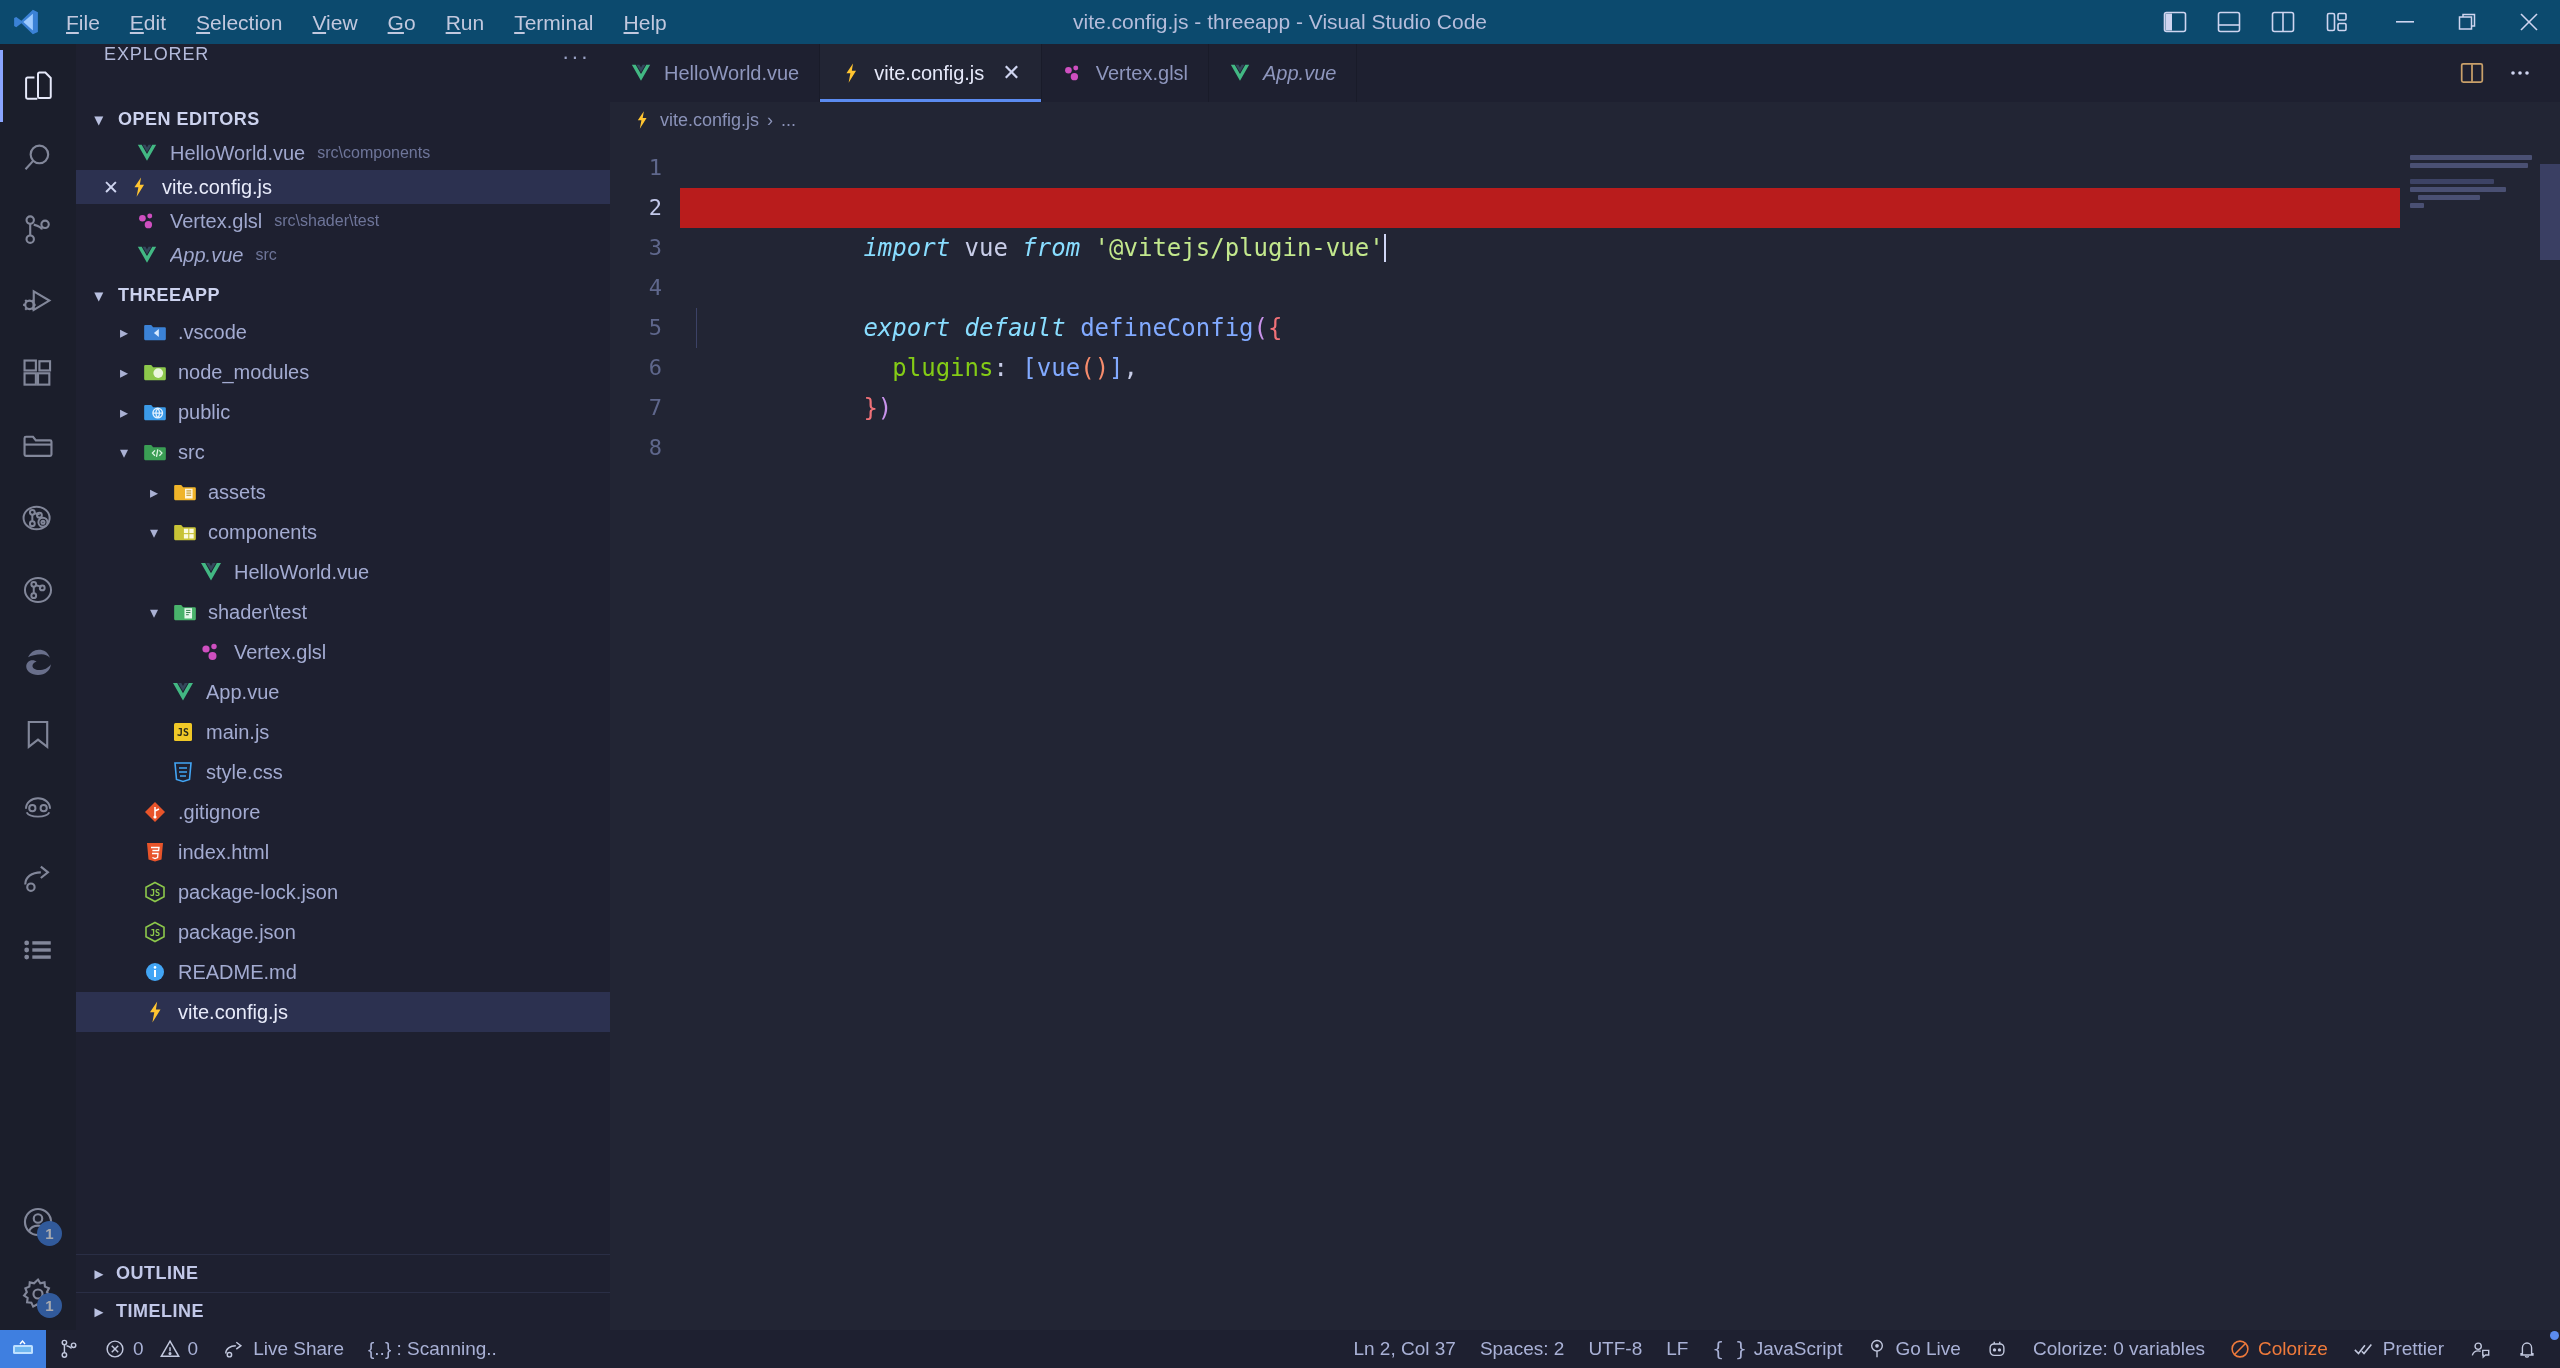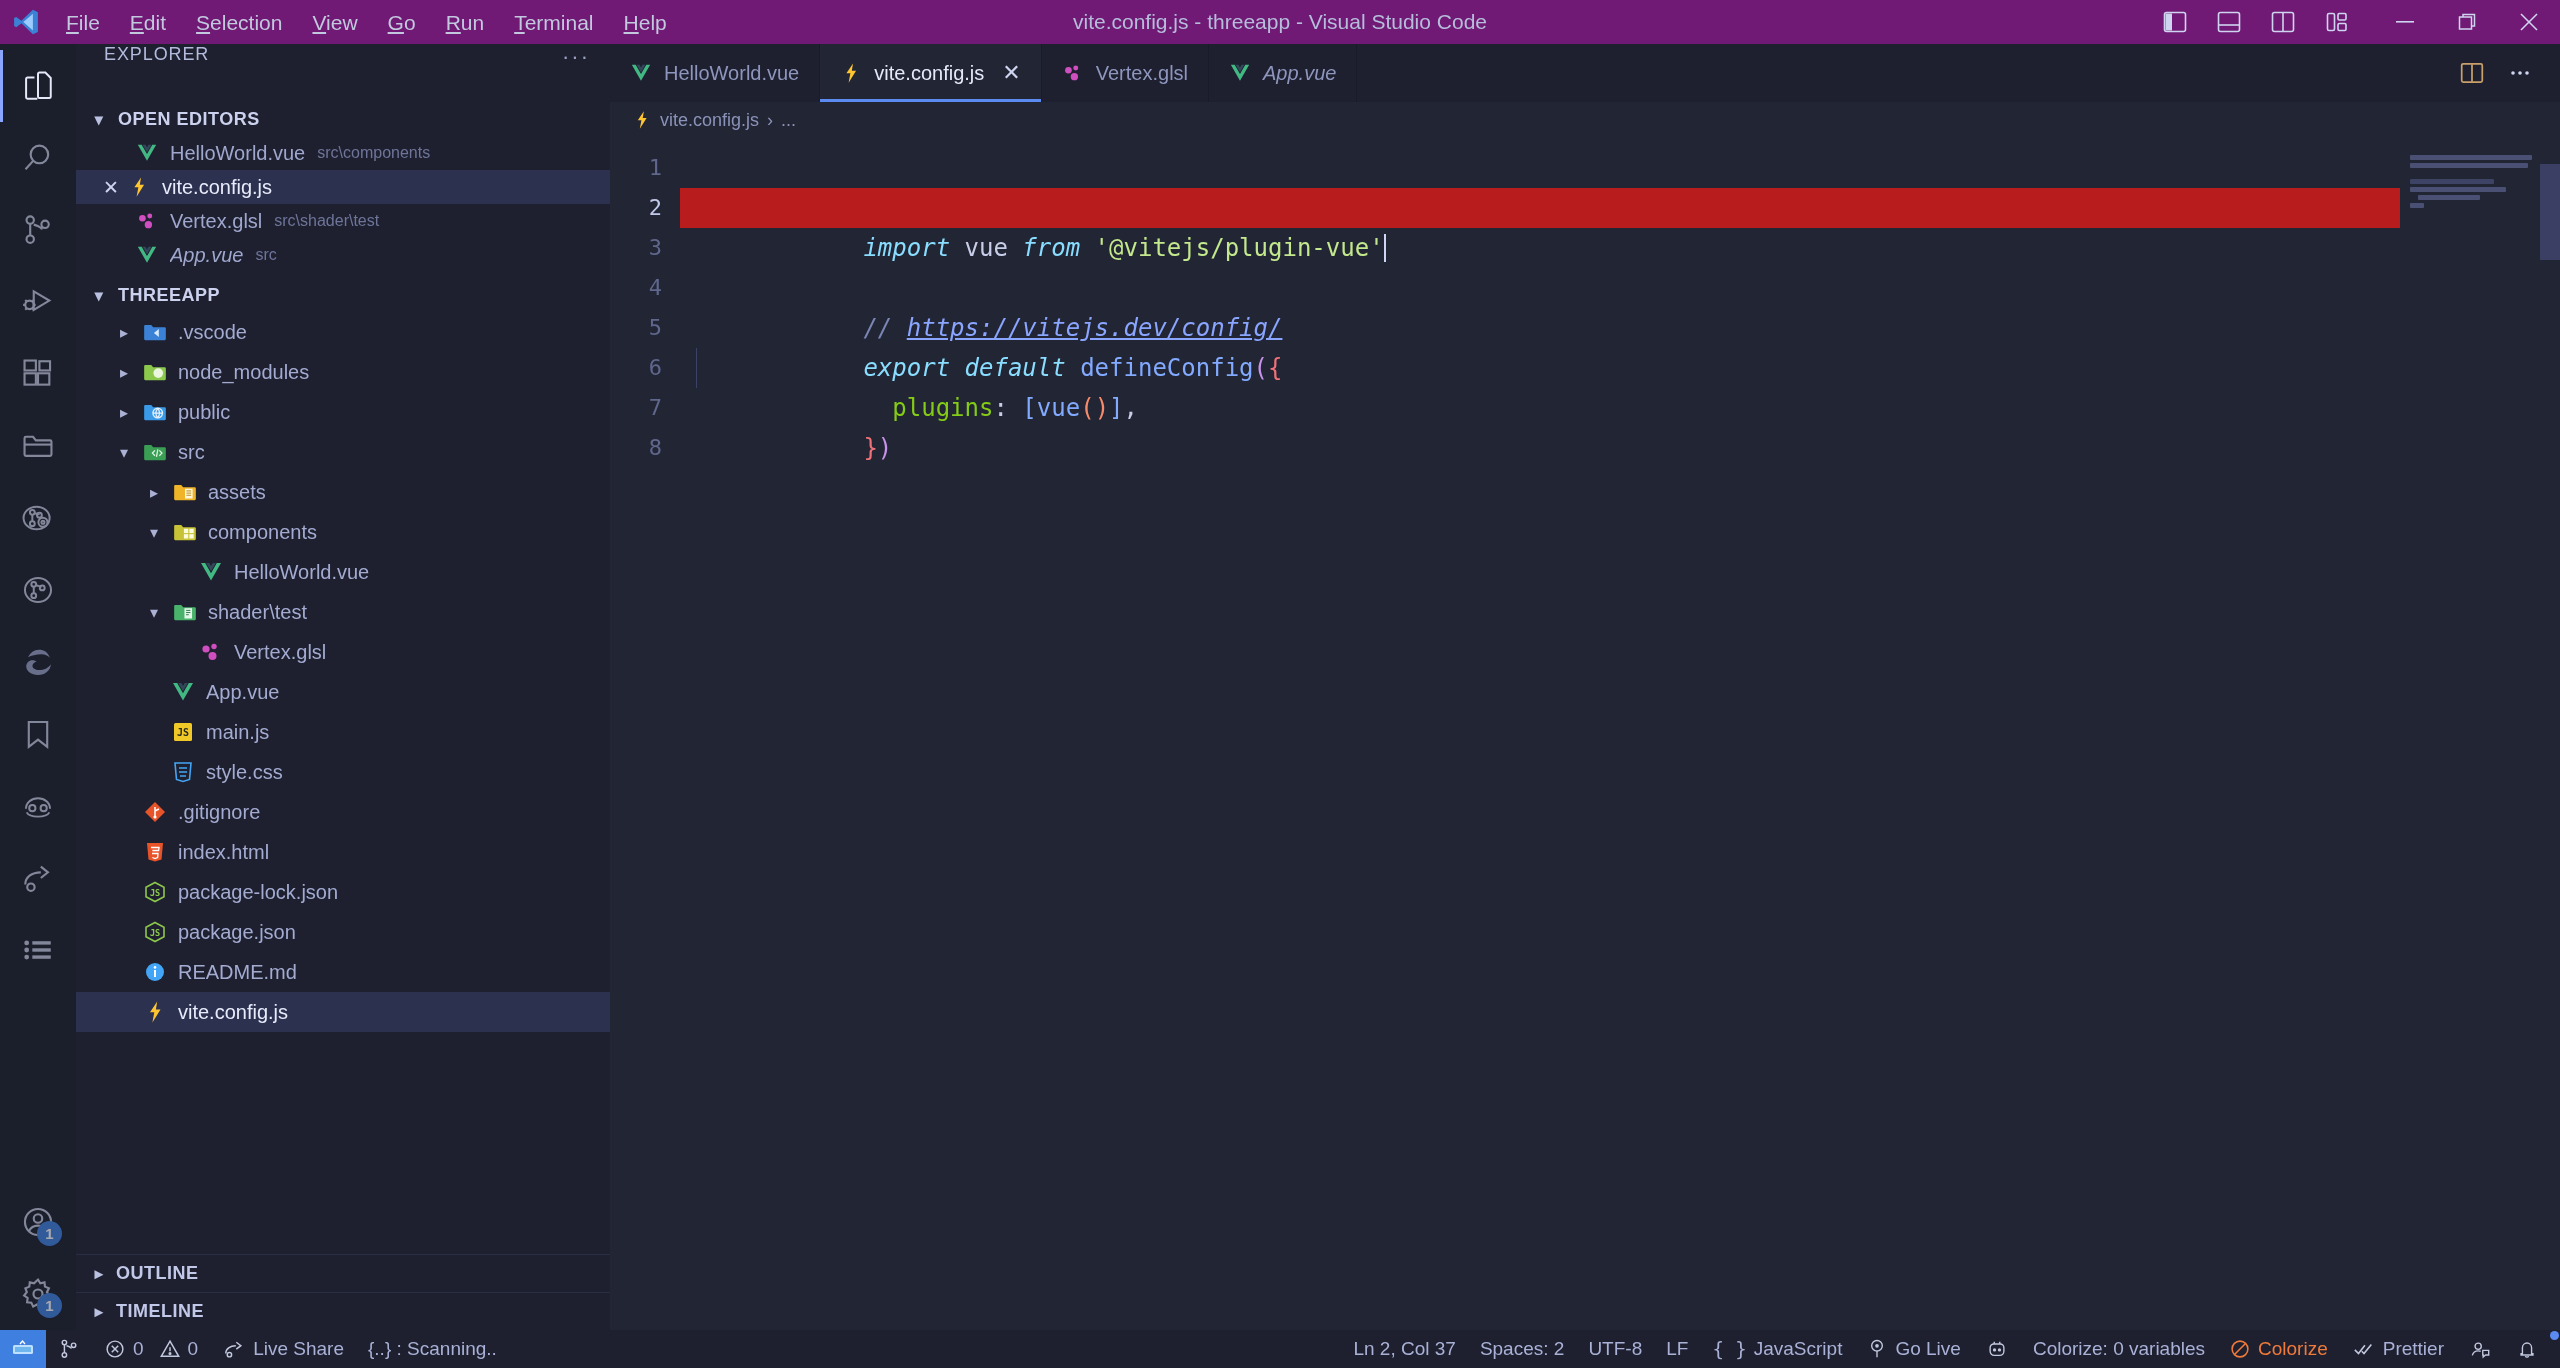--- a/index.html
+++ b/index.html
@@ -6,21 +6,21 @@
   html,body {
     width:2560px; height:1368px; overflow:hidden;
     background:#1b1e2b;
     font-family:"Liberation Sans", sans-serif;
     -webkit-font-smoothing:antialiased;
   }
   .app { width:2560px; height:1368px; display:flex; flex-direction:column; background:#1b1e2b; }
 
   
   .titlebar{ height:44px; flex:0 0 44px; display:flex; align-items:center;
-    background:#701a75; color:#a9b1d6; position:relative;justify-content:flex-end; }
+    background:#0c4a6e; color:#a9b1d6; position:relative;justify-content:flex-end; }
   .vslogo{ width:52px; display:flex; align-items:center; justify-content:center; }
   .menu{ display:flex; align-items:center; gap:2px; }
   .menu-item{ padding:4px 14px; font-size:21px; color:#c2c8de; cursor:default; line-height:1; }
   .menu-item u{ text-decoration:underline; }
   .title-center{ position:absolute; left:0; right:0; text-align:center; font-size:21px;
     color:#b6bddb; pointer-events:none; }
   .title-right{ margin-left:auto; display:flex; align-items:center; height:100%; }
   .layout-btns{ display:flex; align-items:center; gap:8px; padding-right:14px; }
   .tbtn{ width:46px; height:40px; display:flex; align-items:center; justify-content:center; }
   .wbtn{ width:62px; height:44px; display:flex; align-items:center; justify-content:center; }
@@ -697,23 +697,20 @@
         </div>
 
         <div class="codelines">
           <div class="cl">
             <span class="k">import</span><span class="plain"> </span><span class="br1">{</span><span class="plain"> defineConfig </span><span class="br1">}</span><span class="plain"> </span><span class="k">from</span><span class="plain"> </span><span class="str">'vite'</span>
           </div>
           <div class="cl hl">
             <span class="k">import</span><span class="plain"> vue </span><span class="k">from</span><span class="plain"> </span><span class="str">'@vitejs/plugin-vue'</span><span class="caret"></span>
           </div>
           <div class="cl"></div>
-          <div class="cl">
-            <span class="cmt">// </span><span class="lnk">https://vitejs.dev/config/</span>
-          </div>
           <div class="cl">
             <span class="k">export</span><span class="plain"> </span><span class="k">default</span><span class="plain"> </span><span class="id">defineConfig</span><span class="br2">(</span><span class="pk">{</span>
           </div>
           <div class="cl">
             <span class="indent-guide"></span><span class="plain">  </span><span class="prop">plugins</span><span class="plain">: </span><span class="id">[</span><span class="id">vue</span><span class="br3">(</span><span class="br3">)</span><span class="id">]</span><span class="plain">,</span>
           </div>
           <div class="cl">
             <span class="pk">}</span><span class="br2">)</span>
           </div>
           <div class="cl"></div>

